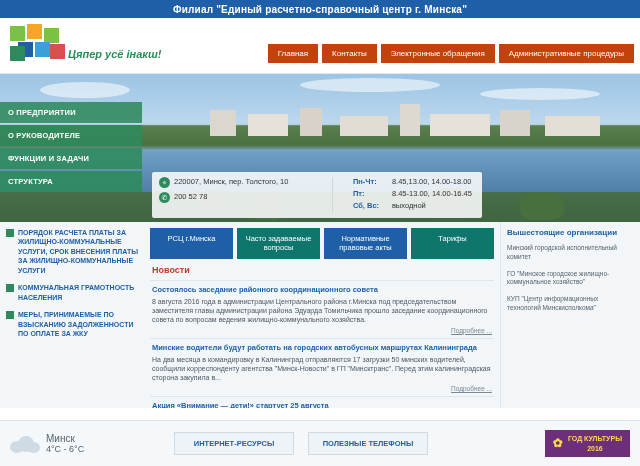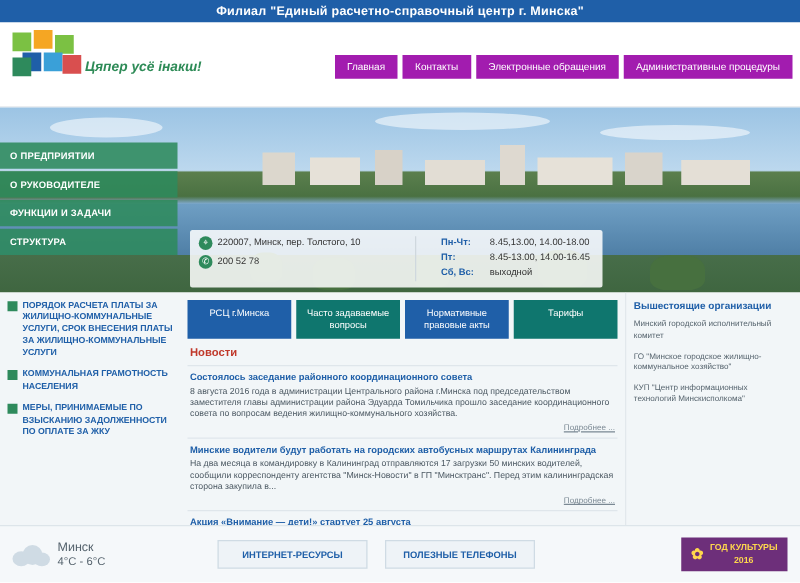--- a/index.html
+++ b/index.html
@@ -24,41 +24,41 @@
   .topbar-title { font-size: 10px; font-weight: bold; letter-spacing: .2px; }
   .lang {
     position: absolute; right: 8px; top: 21px;
     display: flex; gap: 4px; font-size: 8px;
   }
   .lang span { color: #d9e8f8; text-decoration: underline; cursor: pointer; }
   .lang span.active { color: #ffffff; font-weight: bold; }
 
   
   .header {
-    height: 68px;
+    height: 56px;
     background: #ffffff;
     position: relative;
     border-bottom: 1px solid #e3e8ec;
   }
   .logo {
     position: absolute; left: 10px; top: 6px;
     width: 54px; height: 54px;
   }
   .logo-grid { position: relative; width: 54px; height: 40px; }
   .sq { position: absolute; width: 15px; height: 15px; }
   .slogan {
     position: absolute; left: 68px; top: 30px;
     font-size: 11px; color: #2e8b57; font-style: italic; font-weight: bold;
   }
   .mainnav {
     position: absolute; right: 6px; top: 26px;
     display: flex; gap: 4px;
   }
   .mainnav div {
-    background: #a21caf; color: #fff;
+    background: #c2410c; color: #fff;
     font-size: 8px; padding: 5px 10px;
     cursor: pointer; white-space: nowrap;
   }
 
   
   .hero {
     position: relative;
     height: 148px;
     overflow: hidden;
     background: linear-gradient(#9cc4e4 0%, #bcd8ee 34%, #5b7f4d 35%, #4a7142 48%, #7fa8c9 52%, #5d8fb5 70%, #486e4a 78%, #3f6640 100%);

